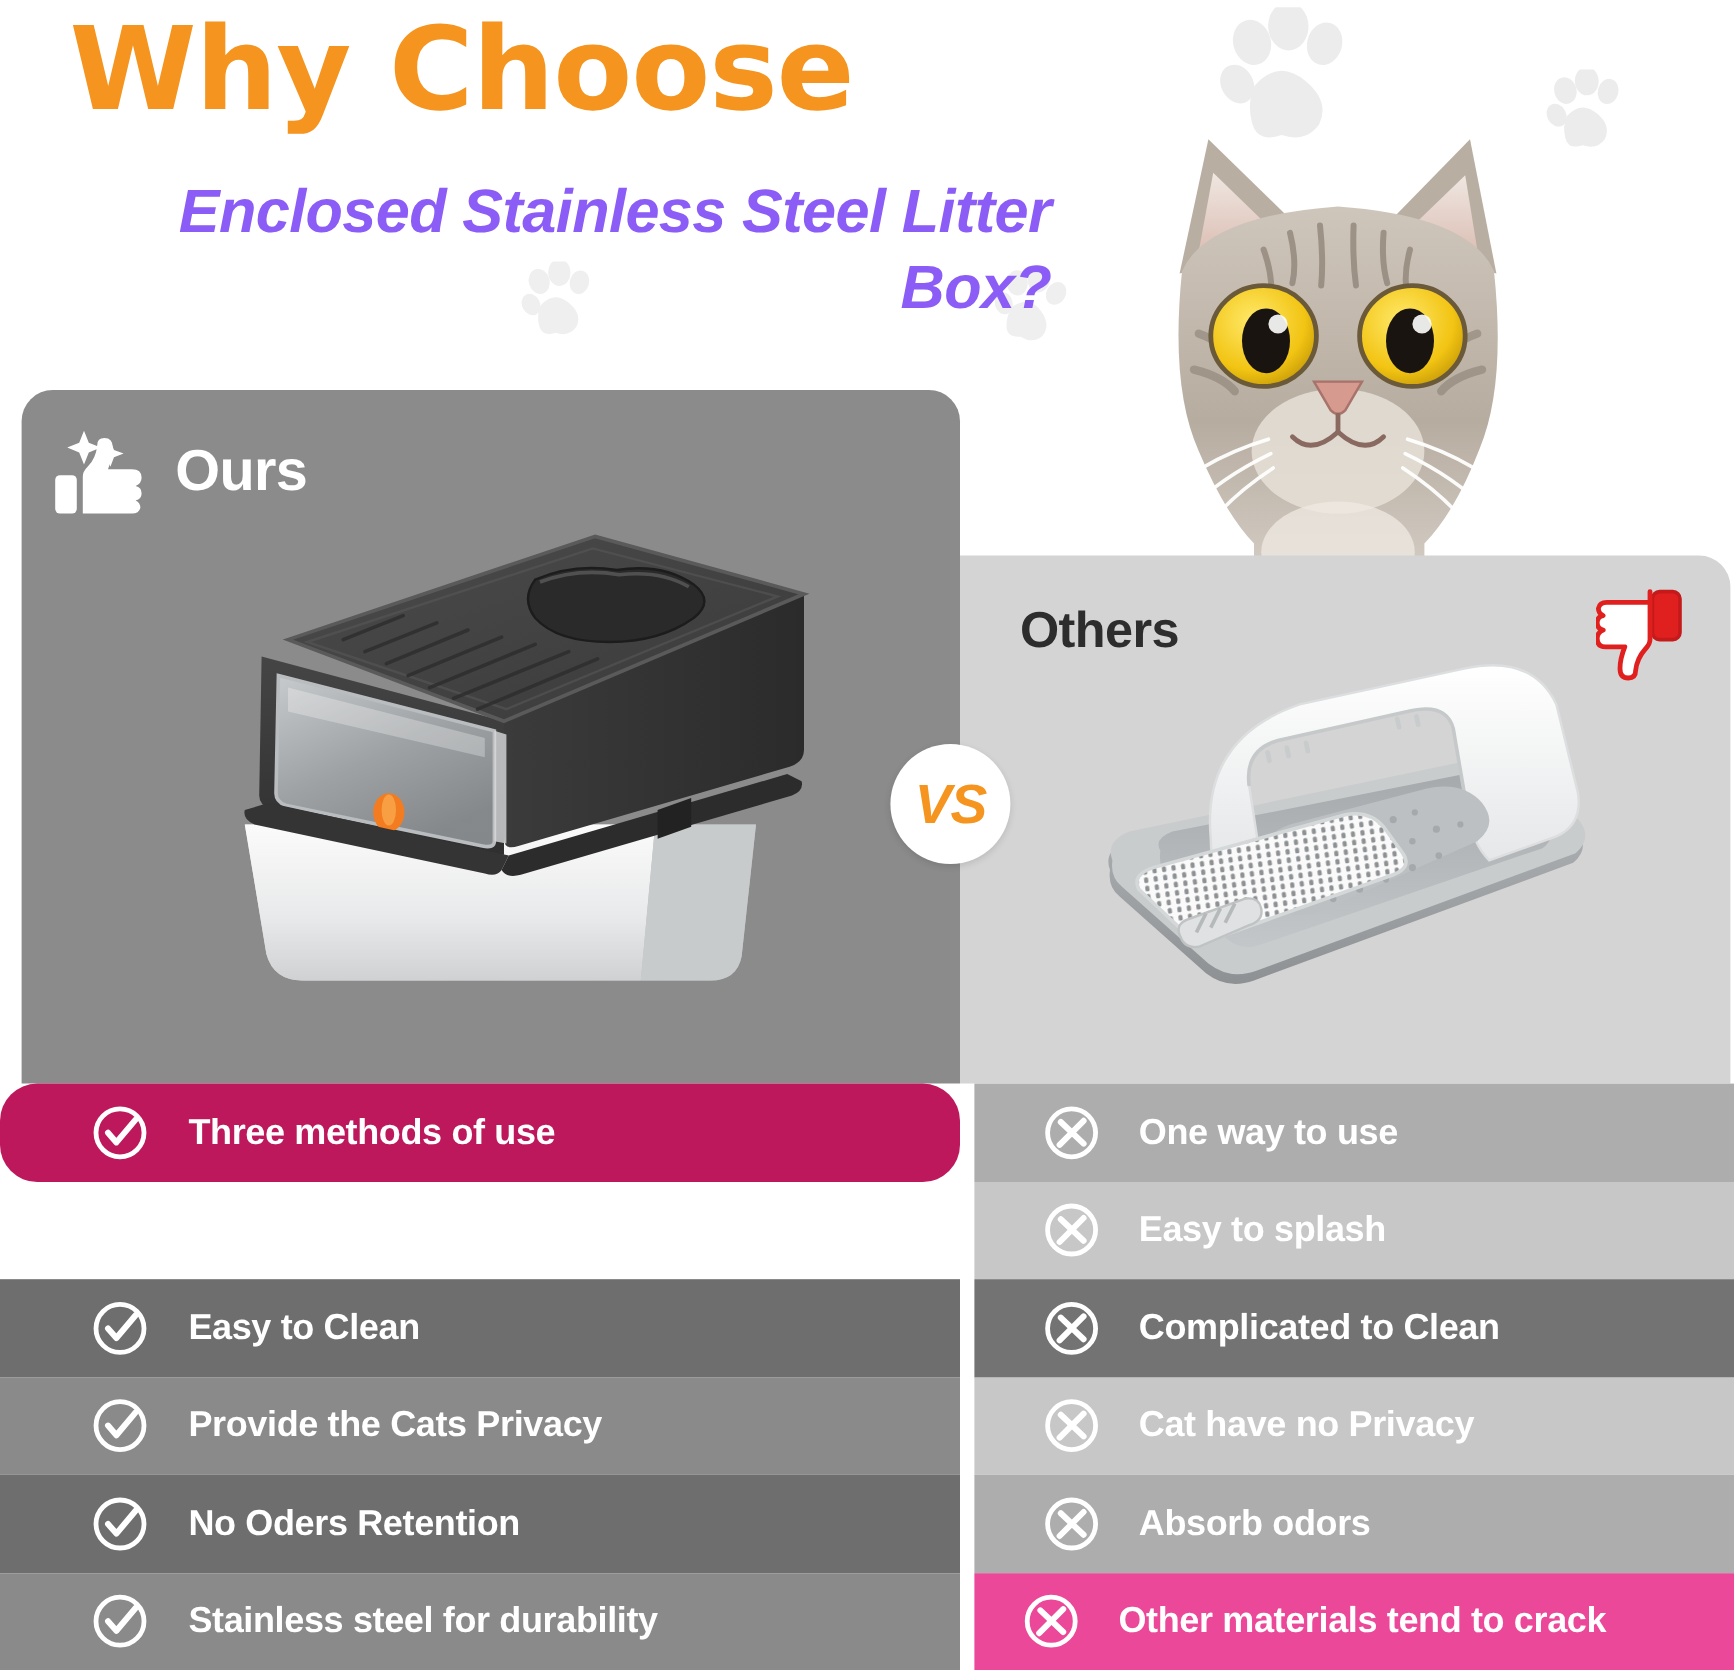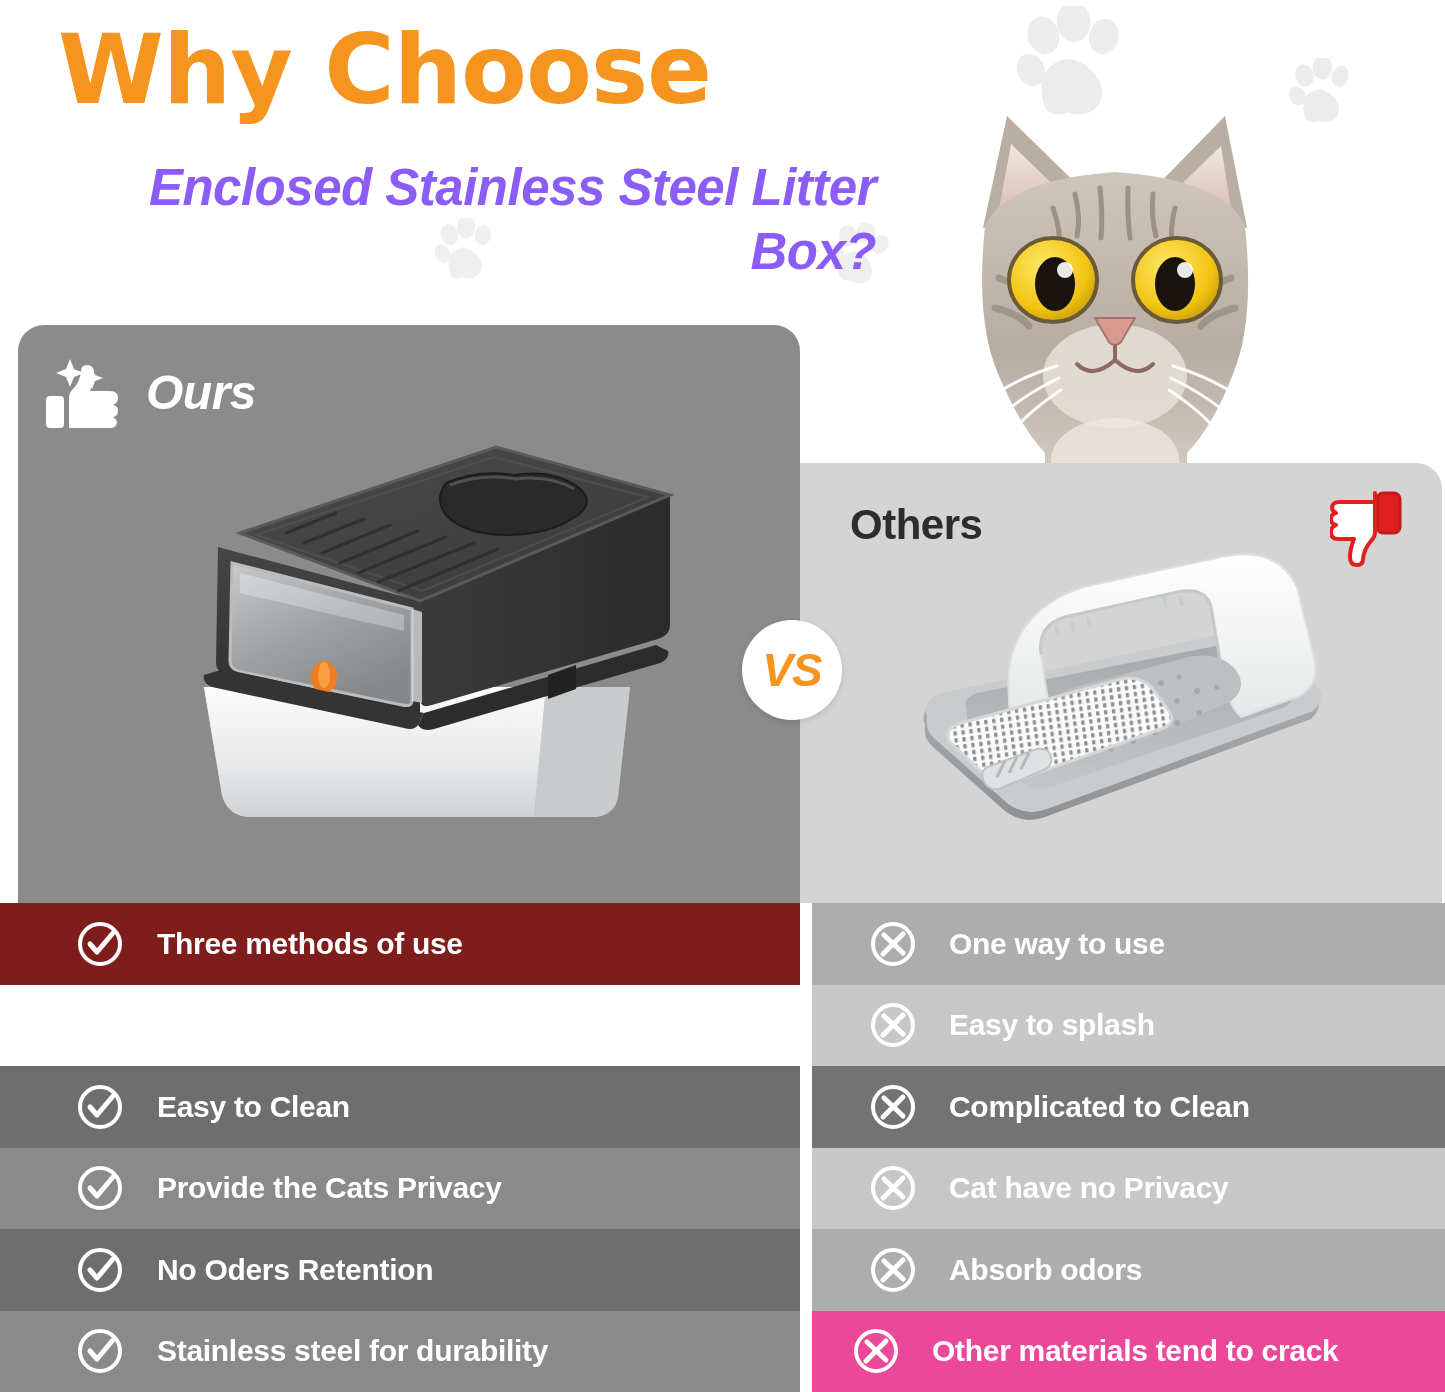--- a/index.html
+++ b/index.html
@@ -9,21 +9,21 @@
     background:#ffffff;
     font-family:"Liberation Sans", sans-serif;
     overflow:hidden;
   }
 
   
   .paw { position:absolute; opacity:1; }
   .paw svg { display:block; }
 
   
-  #header { position:absolute; left:0; top:16px; width:900px; height:300px; }
+  #header { position:absolute; left:0; top:4px; width:900px; height:300px; }
   #title {
     position:absolute; left:58px; top:4px;
     font-size:96px;
     font-weight:bold;
     color:#F5941E;
     letter-spacing:-1px;
     line-height:1.05;
     font-family:"DejaVu Sans", sans-serif;
     white-space:nowrap;
   }
@@ -44,21 +44,20 @@
     position:absolute; left:925px; top:108px;
     width:380px; height:390px;
   }
 
   
   #ours-panel {
     position:absolute; left:18px; top:325px;
     width:782px; height:578px;
     background:#8B8B8B;
     border-radius:26px 26px 0 0;
-    font-style:italic;
   }
   #ours-head {
     position:absolute; left:24px; top:22px;
     display:flex; align-items:center; gap:18px;
   }
   #ours-label {
     font-size:48px; font-weight:bold; color:#ffffff;
     letter-spacing:-0.5px;
   }
   #ours-product { position:absolute; left:160px; top:100px; width:520px; height:430px; }
@@ -392,21 +391,21 @@
   </div>
 </div>
 
 <div id="vs-badge">
   <span id="vs-text">VS</span>
 </div>
 
 <div id="features">
 
   <div class="frow" style="top:0px;">
-    <div class="fcell left" style="background:#7f1d1d;">
+    <div class="fcell left" style="background:#be185d;border-radius:31px;">
       <span class="ficon">
         <svg viewBox="0 0 48 48" width="48" height="48">
             <circle cx="24" cy="24" r="20" fill="none" stroke="#fff" stroke-width="4"></circle>
             <path d="M14 24 L21 32 L37 13" fill="none" stroke="#fff" stroke-width="5" stroke-linecap="round" stroke-linejoin="round"></path>
           </svg>
       </span>
       <span class="ftext">Three methods of use</span>
     </div>
     <div class="fcell right" style="background:#ADADAD;">
       <span class="ficon">

